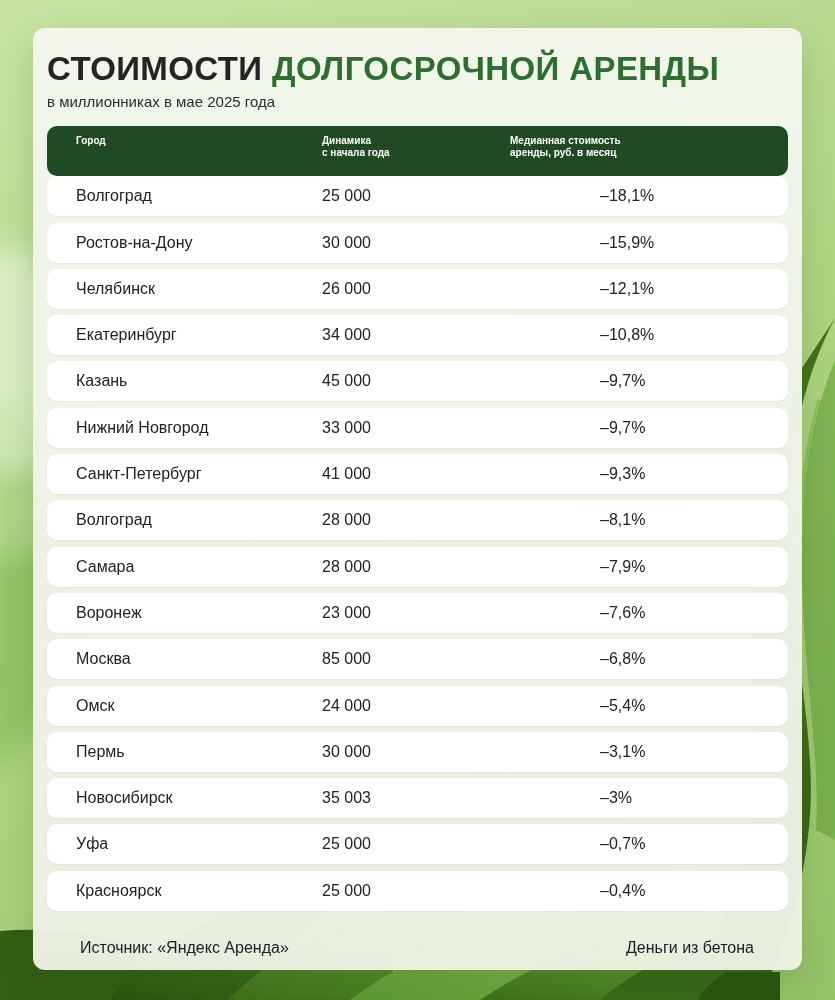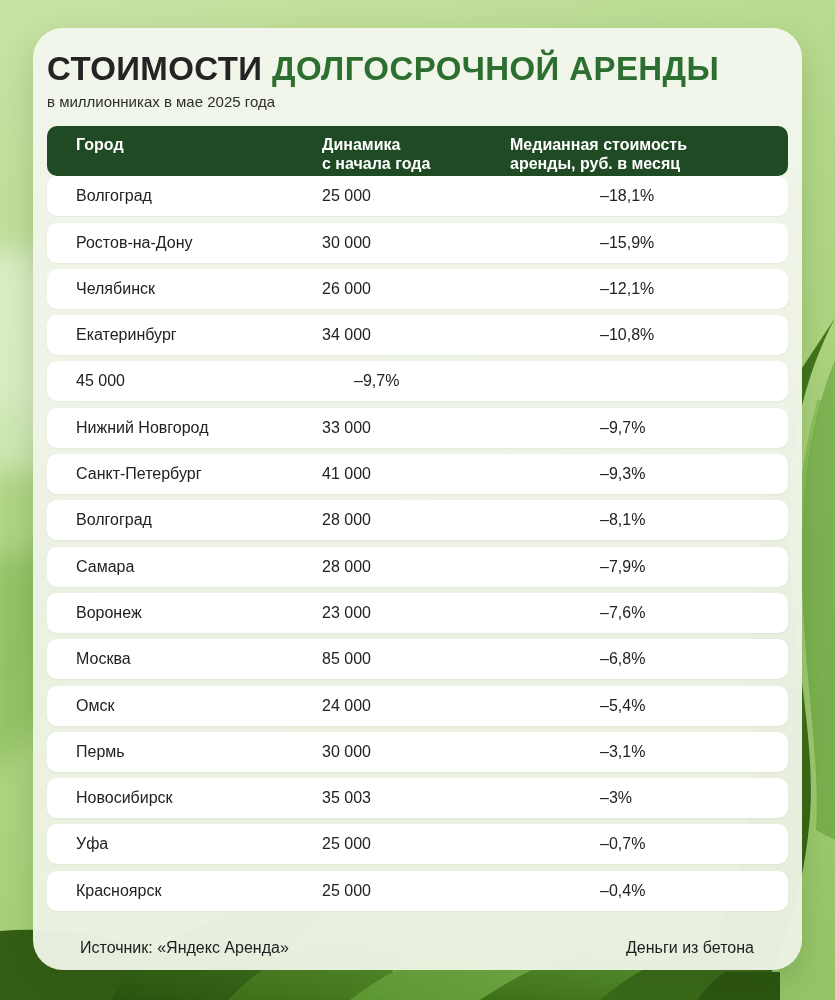--- a/index.html
+++ b/index.html
@@ -5,31 +5,31 @@
   html,body{margin:0;padding:0;}
   body{
     width:835px;height:1000px;position:relative;overflow:hidden;
     font-family:"Liberation Sans",sans-serif;
     background:linear-gradient(150deg,#c8e3a4 0%,#bbdc93 28%,#abd37e 58%,#95c467 100%);
   }
   .bg-art{position:absolute;inset:0;width:835px;height:1000px;display:block;}
   .card{
     position:absolute;left:33px;top:28px;width:769px;height:942px;box-sizing:border-box;
     background:linear-gradient(180deg,rgba(242,246,236,.985) 0%,rgba(238,243,230,.975) 55%,rgba(236,242,227,.97) 100%);
-    border-radius:30px;padding:22px 14px 0;
+    border-radius:12px;padding:22px 14px 0;
     box-shadow:0 14px 34px rgba(42,72,20,.20);
   }
   .title{margin:0;padding:0;font-size:33px;font-weight:800;letter-spacing:.4px;line-height:1.16;white-space:nowrap;}
   .title .t-dark{color:#242424;}
   .title .t-green{color:#2d6f31;}
   .subtitle{margin:5px 0 0;font-size:15px;font-weight:400;color:#2e2e2e;line-height:1.2;}
   .thead{
     margin-top:15px;height:50px;box-sizing:border-box;border-radius:10px;background:#1f4a24;
     display:flex;align-items:flex-start;padding:9px 0 0 29px;
-    color:#fff;font-size:16px;font-weight:700;line-height:1.2;
+    color:#fff;font-size:10px;font-weight:700;line-height:1.2;
   }
   .thead .col{white-space:pre-line;}
   .col-city{width:246px;flex:none;}
   .col-price{width:278px;flex:none;}
   .col-change{flex:1;}
   .tbody{margin-top:0;}
   .trow{
     height:40px;box-sizing:border-box;margin-bottom:6.3px;border-radius:10px;background:#ffffff;
     display:flex;align-items:center;padding-left:29px;
     font-size:16px;color:#222;box-shadow:0 1px 2px rgba(70,100,40,.06);
@@ -122,20 +122,21 @@
     <span class="col-change">–12,1%</span>
   </div>
 
   <div class="trow">
     <span class="col-city">Екатеринбург</span>
     <span class="col-price">34 000</span>
     <span class="col-change">–10,8%</span>
   </div>
 
   <div class="trow">
+    <span class="col-city">Казань</span>
     <span class="col-price">45 000</span>
     <span class="col-change">–9,7%</span>
   </div>
 
   <div class="trow">
     <span class="col-city">Нижний Новгород</span>
     <span class="col-price">33 000</span>
     <span class="col-change">–9,7%</span>
   </div>
 

